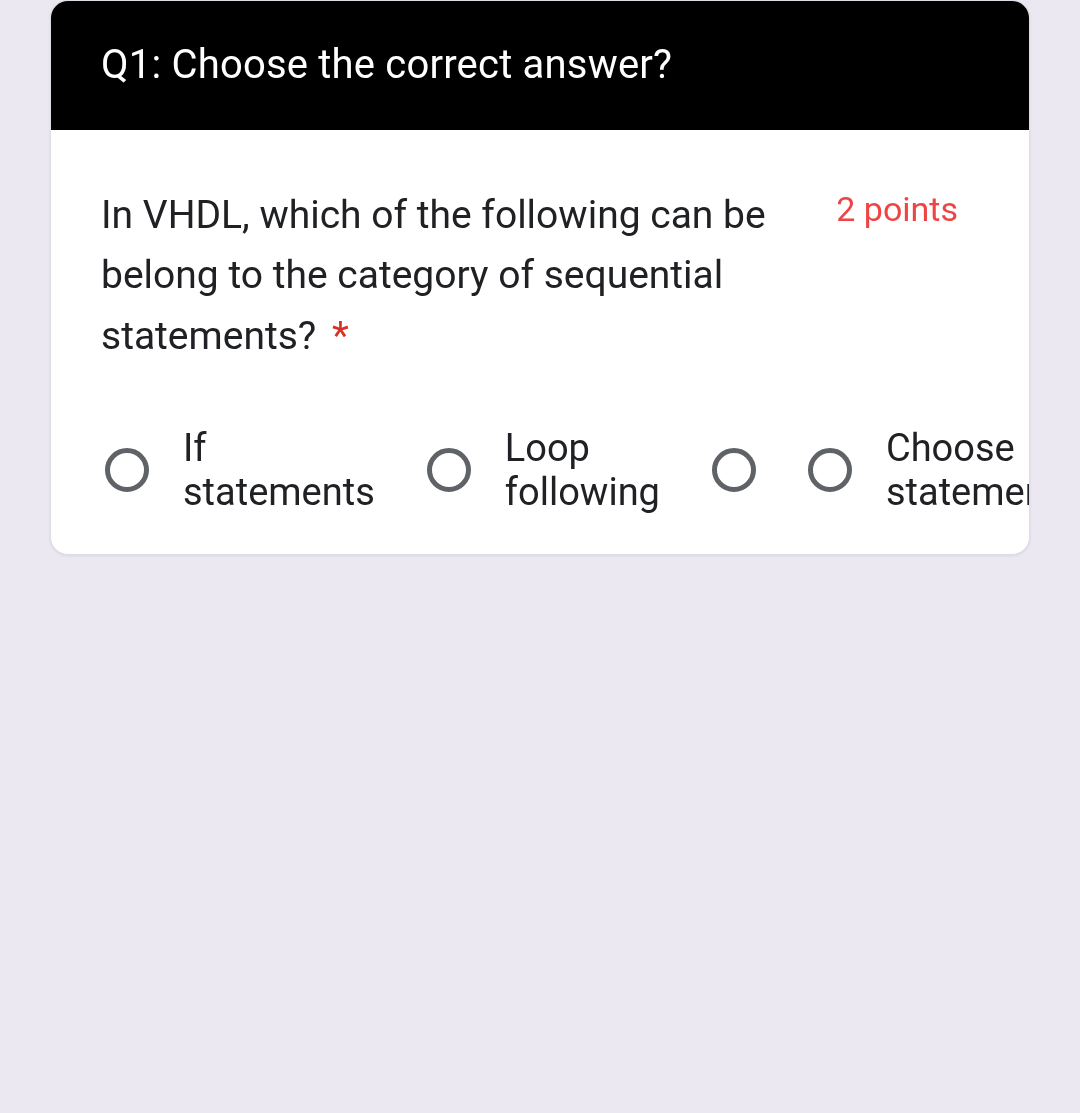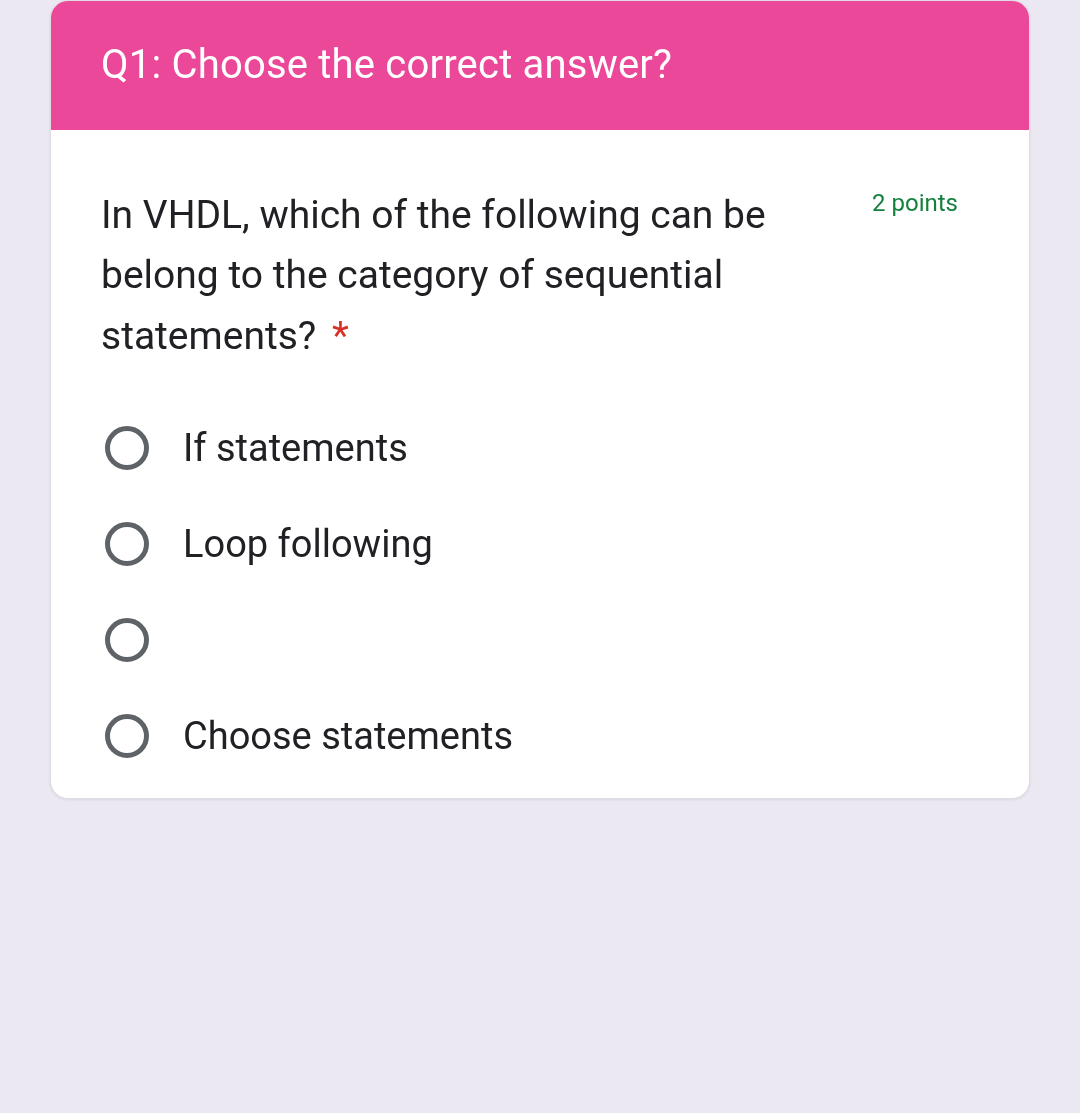--- a/index.html
+++ b/index.html
@@ -11,21 +11,21 @@
     padding: 0 50px;
   }
   .card {
     background: #fff;
     border-radius: 18px;
     overflow: hidden;
     box-shadow: 0 1px 3px rgba(0,0,0,0.08);
     border: 1px solid #dfdce5;
   }
   .card-header {
-    background: #ec4899;
+    background: #000000;
     color: #fff;
     padding: 40px 50px 42px 50px;
     font-size: 40px;
     font-weight: 400;
     letter-spacing: 0.2px;
   }
   .card-body {
     padding: 55px 71px 40px 50px;
   }
   .question-row {
@@ -39,28 +39,28 @@
     font-size: 39px;
     line-height: 1.55;
     color: #202124;
     font-weight: 400;
   }
   .required {
     color: #d93025;
     margin-left: 6px;
   }
   .points {
-    font-size: 24px;
-    color: #15803d;
+    font-size: 34px;
+    color: #ef4444;
     white-space: nowrap;
     padding-top: 4px;
   }
   .options {
     display: flex;
-    flex-direction: column;
+    flex-direction: row;
     gap: 52px;
     padding-left: 4px;
   }
   .option {
     display: flex;
     align-items: center;
     gap: 34px;
     cursor: pointer;
   }
   .radio {

